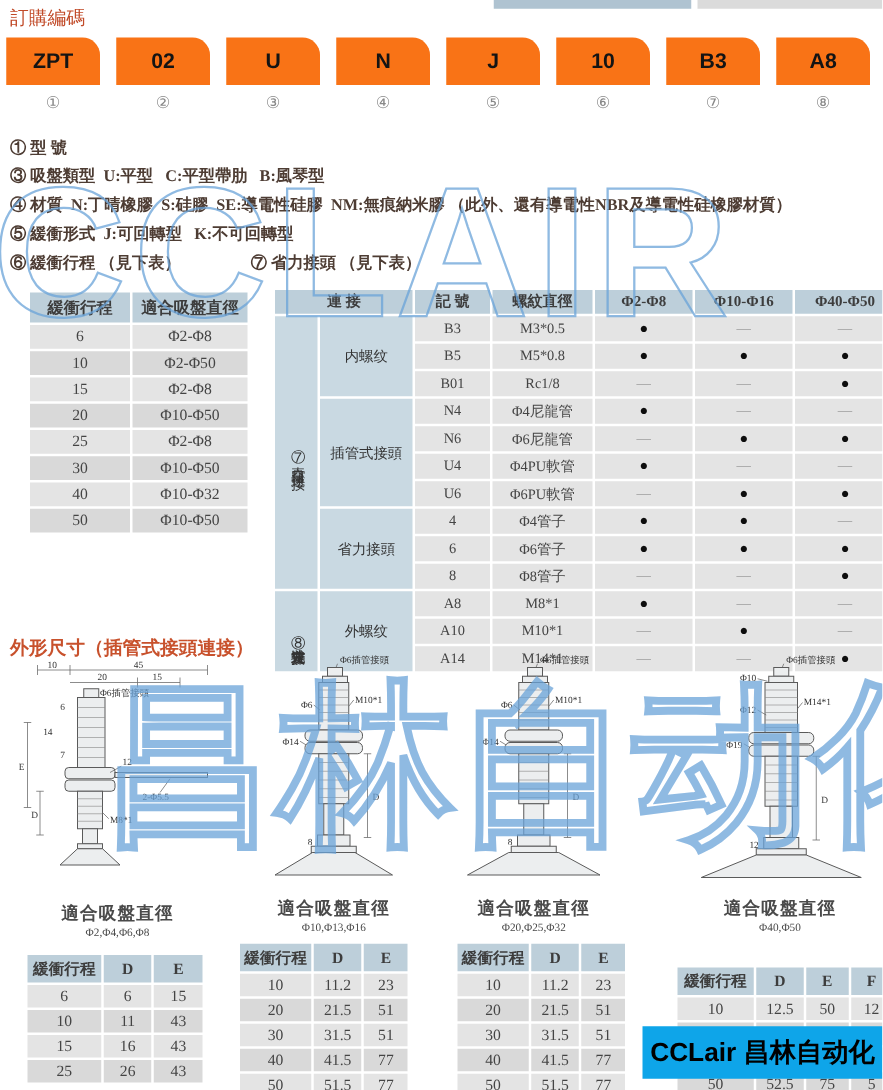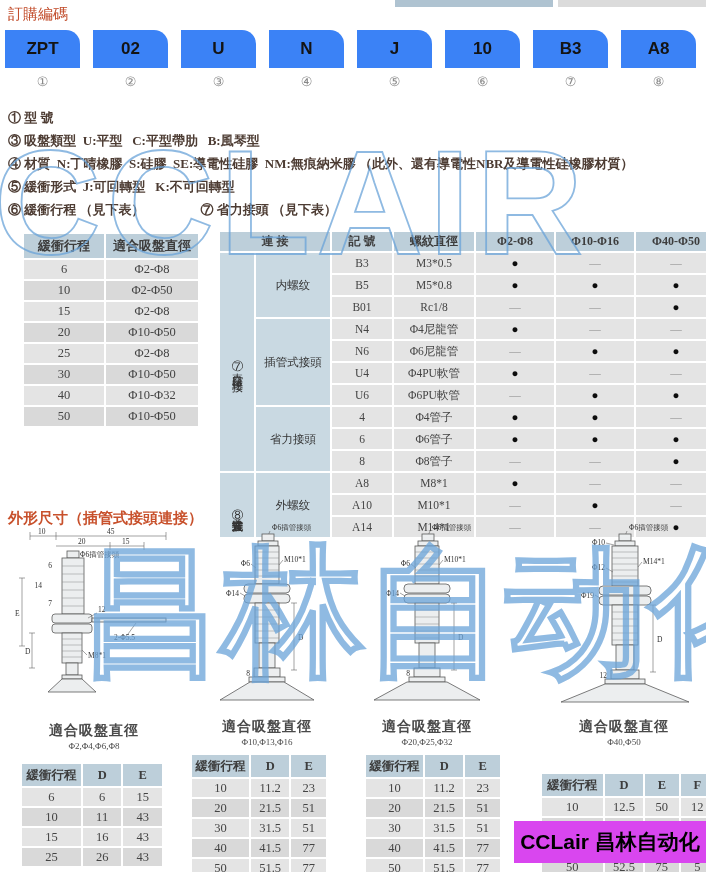--- a/index.html
+++ b/index.html
@@ -7,21 +7,21 @@
 
   .strip{position:absolute;top:0;height:7px;}
   .strip-blue{left:395px;width:158px;background:#afc3d1;}
   .strip-gray{left:558px;width:148px;background:#dbdbdb;}
 
   .doc-title{position:absolute;left:8px;top:5px;font-size:15px;font-weight:normal;color:#c14a28;}
   .section-title{position:absolute;left:8px;top:509px;font-size:15px;font-weight:bold;color:#c8512c;}
 
   .code-row{position:absolute;left:5px;top:30px;width:698px;display:flex;gap:13px;}
   .code-box{width:75px;}
-  .code-chip{height:38px;background:#3b82f6;border-radius:0 14px 0 0;display:flex;align-items:center;justify-content:center;font-weight:bold;font-size:17px;color:#141414;}
+  .code-chip{height:38px;background:#f97316;border-radius:0 14px 0 0;display:flex;align-items:center;justify-content:center;font-weight:bold;font-size:17px;color:#141414;}
   .code-num{text-align:center;color:#888;font-size:13px;margin-top:6px;}
 
   .legend{position:absolute;left:8px;top:109px;width:696px;font-family:"Liberation Serif",serif;font-weight:bold;font-size:13px;color:#4d3c33;}
   .legend-line{white-space:pre-wrap;height:23px;}
   .legend-row{display:flex;gap:56px;white-space:pre-wrap;}
 
   table{border-collapse:separate;border-spacing:2px;position:absolute;font-family:"Liberation Serif",serif;margin-left:12px;}
   th{background:#bdcfda;color:#3d3d3d;font-weight:bold;}
   td{background:#e4e4e4;text-align:center;color:#444;}
 
@@ -55,21 +55,21 @@
   .dim-table tbody tr:nth-child(even) td{background:#d9d9d9;}
   .t1{left:8px;top:762px;width:144px;}
   .t2{left:178px;top:753px;width:138px;}
   .t3{left:352px;top:753px;width:138px;}
   .t4{left:528px;top:772px;width:176px;}
 
   .wm{position:absolute;font-weight:bold;color:transparent;-webkit-text-stroke:1.8px rgba(106,163,216,0.75);pointer-events:none;white-space:nowrap;z-index:5;}
   .wm-top{left:-6px;top:118px;font-size:148px;letter-spacing:6px;font-family:"Liberation Sans",sans-serif;}
   .wm-bottom{left:80px;top:518px;font-size:142px;font-family:"DejaVu Sans",sans-serif;}
 
-  .logo{position:absolute;left:514px;top:821px;width:192px;height:42px;background:#d946ef;display:flex;align-items:center;justify-content:center;font-weight:bold;font-size:21px;color:#000;z-index:6;}
+  .logo{position:absolute;left:514px;top:821px;width:192px;height:42px;background:#0ea5e9;display:flex;align-items:center;justify-content:center;font-weight:bold;font-size:21px;color:#000;z-index:6;}
 </style>
 </head>
 <body>
 
 <div class="page">
 
   <div class="strip strip-blue"></div>
   <div class="strip strip-gray"></div>
 
   <div class="doc-title">訂購編碼</div>

